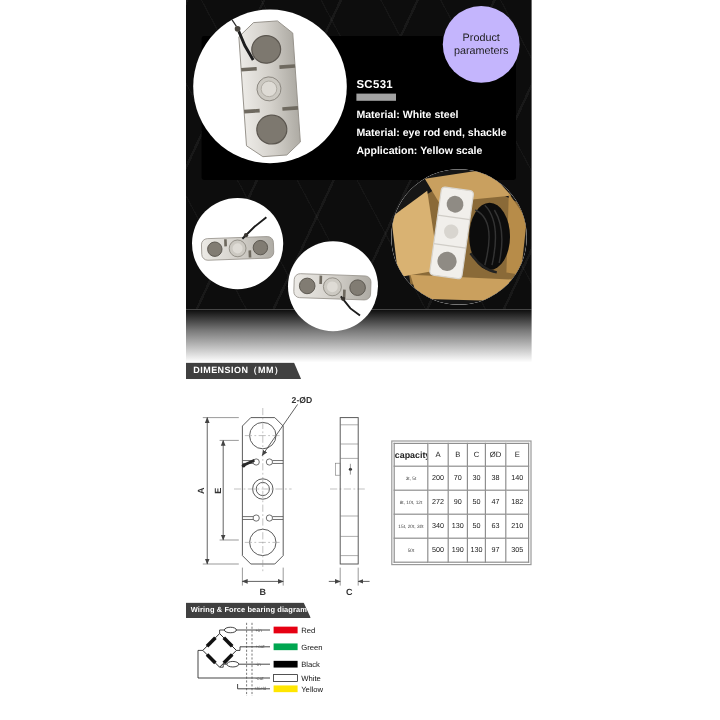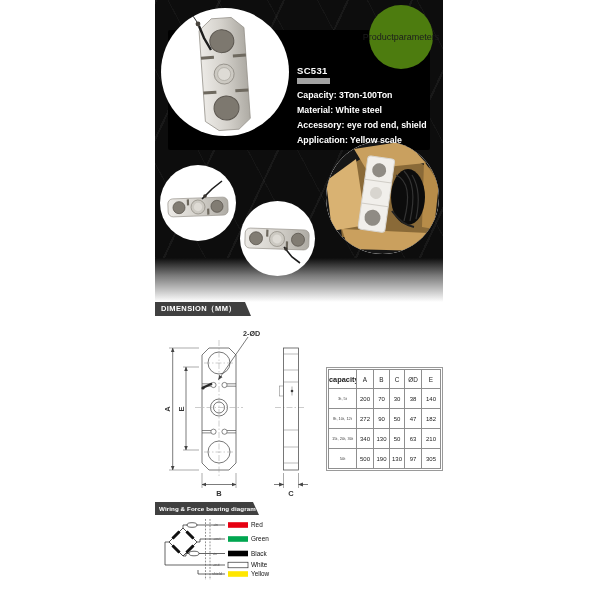--- a/index.html
+++ b/index.html
@@ -10,21 +10,21 @@
   
   .hero{position:absolute;left:155px;top:0;width:288px;height:258px;background:#0d0d0d;overflow:hidden;}
   .hero .streaks{position:absolute;inset:0;
     background:
       repeating-linear-gradient(115deg, rgba(255,255,255,0.05) 0 2px, transparent 2px 58px),
       repeating-linear-gradient(62deg, rgba(255,255,255,0.035) 0 1px, transparent 1px 44px);
   }
   .hero-fade{position:absolute;left:155px;top:258px;width:288px;height:44px;
     background:linear-gradient(180deg,#0d0d0d 0%, rgba(13,13,13,0.55) 40%, rgba(13,13,13,0) 100%);}
   .badge{position:absolute;left:369px;top:5px;width:64px;height:64px;border-radius:50%;
-    background:#4d7c0f;display:flex;flex-direction:row;align-items:center;justify-content:center;
+    background:#c4b5fd;display:flex;flex-direction:column;align-items:center;justify-content:center;
     font-size:9px;color:#1d1d1d;line-height:11px;z-index:6;}
   .panel{position:absolute;left:168px;top:30px;width:262px;height:120px;background:#000;border-radius:2px;z-index:2;}
   .specs{position:absolute;left:297px;top:60px;z-index:5;color:#fff;}
   .model{font-size:9.5px;font-weight:bold;letter-spacing:0.3px;border-bottom:6px solid #a3a3a3;
     display:inline-block;padding:0 2px 2px 0;margin-bottom:4px;}
   .spec-line{font-size:8.8px;font-weight:bold;height:15px;line-height:15px;white-space:nowrap;}
   .photo-circle{position:absolute;border-radius:50%;background:#fff;overflow:hidden;z-index:4;}
   .main-circle{left:161px;top:8px;width:128px;height:128px;}
   .c1{left:160px;top:165px;width:76px;height:76px;}
   .c2{left:240px;top:201px;width:75px;height:75px;}
@@ -57,23 +57,22 @@
 
 <div class="panel"></div>
 
 <div class="badge">
   <span>Product</span>
   <span>parameters</span>
 </div>
 
 <div class="specs">
   <div class="model">SC531</div>
-  <div class="spec-line">Capacity: 3Ton-100Ton</div>
   <div class="spec-line">Material: White steel</div>
-  <div class="spec-line">Accessory: eye rod end, shield</div>
+  <div class="spec-line">Material: eye rod end, shackle</div>
   <div class="spec-line">Application: Yellow scale</div>
 </div>
 
 <div class="photo-circle main-circle">
   <svg width="128" height="128" viewBox="0 0 128 128">
     <defs>
       <linearGradient id="metalV" x1="0" y1="0" x2="1" y2="0">
         <stop offset="0" stop-color="#eceae6"></stop>
           <stop offset="0.5" stop-color="#d4d1cb"></stop>
           <stop offset="1" stop-color="#aeaba4"></stop>

